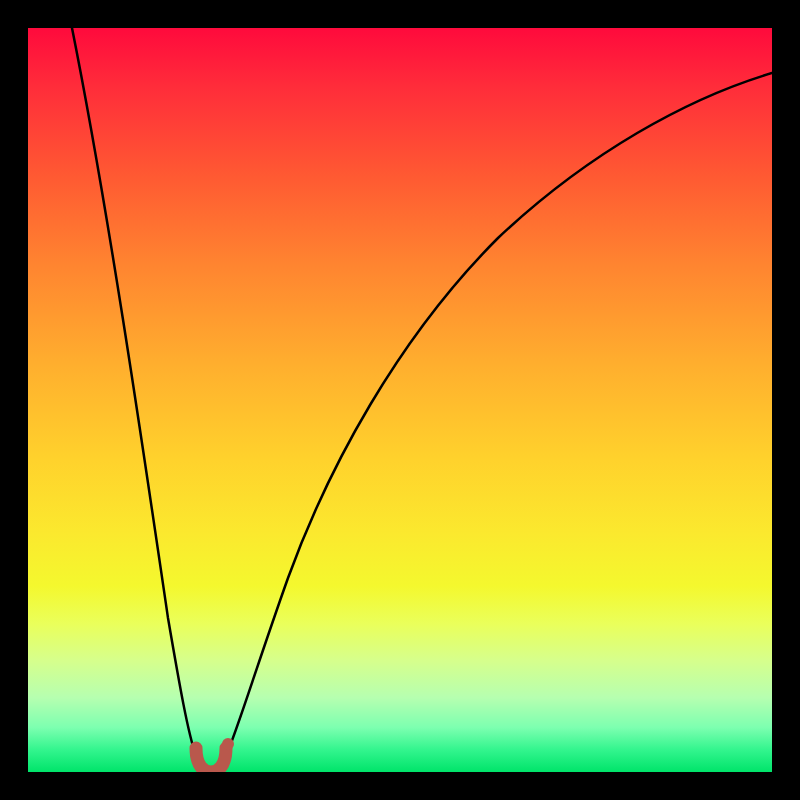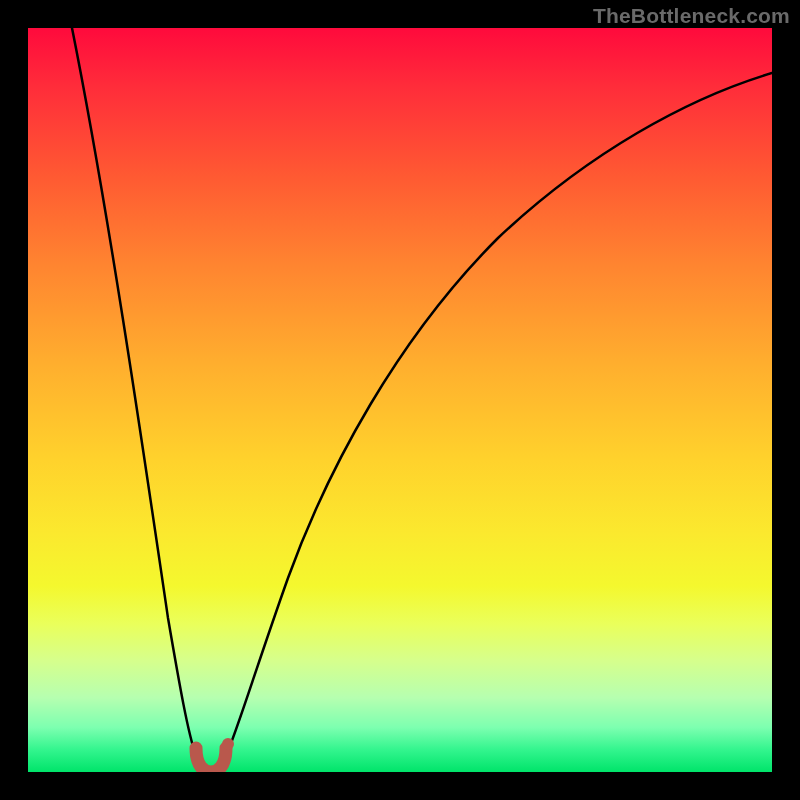--- a/index.html
+++ b/index.html
@@ -51,21 +51,20 @@
   svg.curve {
     position: absolute;
     inset: 0;
     width: 100%;
     height: 100%;
   }
 </style>
 </head>
 <body>
 <div class="frame">
-  <div class="watermark">TheBottleneck.com</div>
   <div class="plot-area">
     <div class="gradient"></div>
     <svg class="curve" viewBox="0 0 744 744" preserveAspectRatio="none">
 
       <path d="M 44 0
                C 80 180, 115 420, 140 590
                C 152 660, 160 705, 168 728" stroke="#000" stroke-width="2.5" fill="none" stroke-linecap="round"></path>
 
       <path d="M 198 728
                C 210 700, 228 640, 260 550

